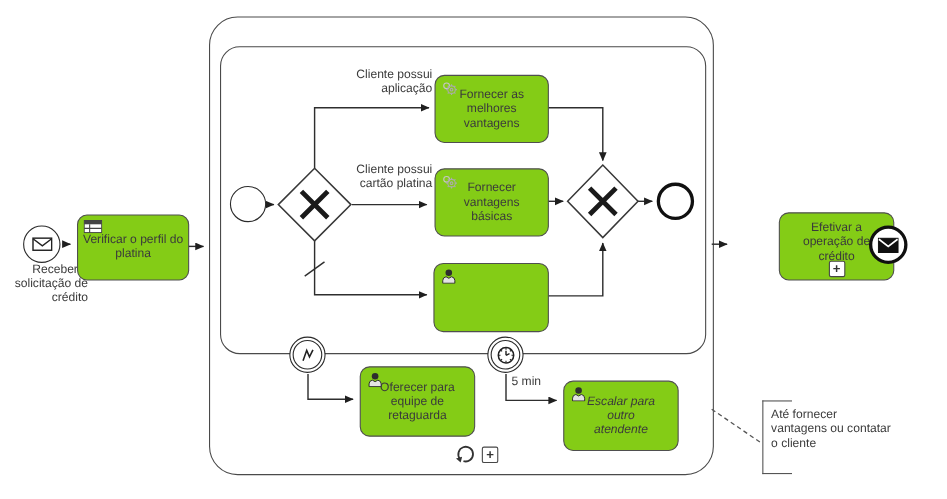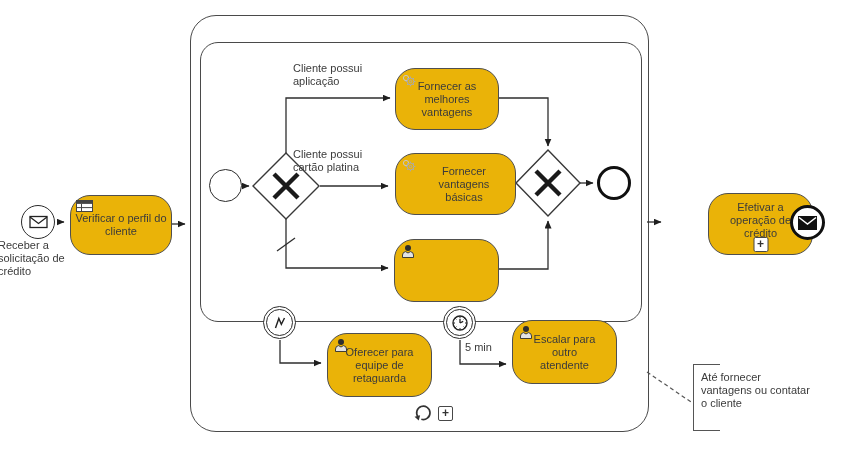--- a/index.html
+++ b/index.html
@@ -1,31 +1,31 @@
 <!DOCTYPE html>
 <html><head>
 <meta charset="utf-8">
 <style>
   html,body{margin:0;padding:0;background:#fff;}
   .stage{position:relative;width:861px;height:454px;background:#ffffff;overflow:hidden;
          font-family:"Liberation Sans",sans-serif;color:#3b3b3b;}
   .container{position:absolute;border:1.4px solid #4a4a4a;border-radius:26px;background:transparent;}
   .container.inner{border-radius:18px;}
-  .task{position:absolute;border:1.4px solid #4f4f4f;border-radius:20px;background:#eab308;
+  .task{position:absolute;border:1.4px solid #4f4f4f;border-radius:9px;background:#84cc16;
         display:flex;align-items:center;justify-content:center;text-align:center;
         font-size:11px;line-height:13px;}
   .task .ticon{position:absolute;top:4px;left:5px;}
   .tlabel{display:inline-block;}
   .event{position:absolute;border-radius:50%;background:#fff;display:flex;align-items:center;justify-content:center;box-sizing:border-box;}
   .ev-start{border:1.8px solid #2b2b2b;}
   .ev-end{border:3.8px solid #101010;}
   .ev-boundary{border:1.5px solid #2b2b2b;}
   .ring{position:absolute;inset:2px;border:1.3px solid #2b2b2b;border-radius:50%;
         display:flex;align-items:center;justify-content:center;}
-  .lbl{position:absolute;font-size:11px;line-height:13px;text-align:left;}
+  .lbl{position:absolute;font-size:11px;line-height:13px;text-align:right;}
   .lbl.left{text-align:left;}
   .plusbox{width:13px;height:13px;border:1.2px solid #474747;border-radius:2px;background:#fff;
            display:flex;align-items:center;justify-content:center;
            font-size:12px;font-weight:bold;color:#333;line-height:11px;}
   .task .plusbox{position:absolute;left:50%;bottom:2px;transform:translateX(-50%);}
   .bracket{position:absolute;border-left:1.5px solid #555;border-top:1.5px solid #555;
            border-bottom:1.5px solid #555;}
   svg.overlay{position:absolute;left:0;top:0;pointer-events:none;}
 </style>
 </head>
@@ -77,41 +77,41 @@
     </svg>
   </div>
   <div class="lbl" style="left:-2px;top:239px;width:82px;">Receber a solicitação de crédito</div>
 
   <div class="task" style="left:70px;top:195px;width:100px;height:58px;">
     <svg class="ticon" width="17" height="12" viewBox="0 0 17 12">
       <rect x="0.5" y="0.5" width="16" height="11" fill="#fff" stroke="#444" stroke-width="1"></rect>
       <rect x="0.5" y="0.5" width="16" height="3.4" fill="#444"></rect>
       <path d="M5.5,3.9 V11.5 M0.5,7.6 H16.5" stroke="#444" stroke-width="1" fill="none"></path>
     </svg>
-    <span class="tlabel" style="width:96px;">Verificar o perfil do cliente</span>
+    <span class="tlabel" style="width:96px;">Verificar o perfil do platina</span>
   </div>
 
   <div class="event ev-start" style="left:209px;top:169px;width:33px;height:33px;"></div>
 
   <div class="lbl" style="left:293px;top:62px;width:100px;">Cliente possui aplicação</div>
   <div class="lbl" style="left:293px;top:148px;width:100px;">Cliente possui cartão platina</div>
 
   <div class="task" style="left:395px;top:68px;width:102px;height:60px;">
     <svg class="ticon" width="16" height="15" viewBox="0 0 16 15">
       <circle cx="5" cy="5" r="2.6" fill="none" stroke="#c6c6c6" stroke-width="1"></circle>
       <g stroke="#ababab" stroke-width="1" fill="none">
         <circle cx="9.5" cy="8.5" r="3.4"></circle>
         <circle cx="9.5" cy="8.5" r="1.2"></circle>
         <path d="M9.5,3.6 V5.1 M9.5,11.9 V13.4 M4.6,8.5 H6.1 M12.9,8.5 H14.4 M6,5 L7.1,6.1 M11.9,10.9 L13,12 M13,5 L11.9,6.1 M7.1,10.9 L6,12"></path>
       </g>
     </svg>
     <span class="tlabel" style="width:80px;">Fornecer as melhores vantagens</span>
   </div>
 
-  <div class="task" style="left:395px;top:153px;width:102px;height:60px;padding-left:17px;">
+  <div class="task" style="left:395px;top:153px;width:102px;height:60px;">
     <svg class="ticon" width="16" height="15" viewBox="0 0 16 15">
       <circle cx="5" cy="5" r="2.6" fill="none" stroke="#c6c6c6" stroke-width="1"></circle>
       <g stroke="#ababab" stroke-width="1" fill="none">
         <circle cx="9.5" cy="8.5" r="3.4"></circle>
         <circle cx="9.5" cy="8.5" r="1.2"></circle>
         <path d="M9.5,3.6 V5.1 M9.5,11.9 V13.4 M4.6,8.5 H6.1 M12.9,8.5 H14.4 M6,5 L7.1,6.1 M11.9,10.9 L13,12 M13,5 L11.9,6.1 M7.1,10.9 L6,12"></path>
       </g>
     </svg>
     <span class="tlabel" style="width:70px;">Fornecer vantagens básicas</span>
   </div>
@@ -147,21 +147,21 @@
   <div class="lbl left" style="left:465px;top:341px;width:40px;">5 min</div>
 
   <div class="task" style="left:327px;top:333px;width:103px;height:62px;">
     <svg class="ticon" width="16" height="14" viewBox="0 0 16 14">
       <circle cx="8" cy="4" r="3" fill="#2e2e2e"></circle>
       <path d="M2.5,13.5 L2.5,11 Q2.5,8.2 5.5,7.6 L8,9 L10.5,7.6 Q13.5,8.2 13.5,11 L13.5,13.5 Z" fill="#e3e3e3" stroke="#2e2e2e" stroke-width="0.9"></path>
     </svg>
     <span class="tlabel" style="width:92px;">Oferecer para equipe de retaguarda</span>
   </div>
 
-  <div class="task" style="left:512px;top:320px;width:103px;height:62px;">
+  <div class="task" style="left:512px;top:346px;width:103px;height:62px;font-style:italic;">
     <svg class="ticon" width="16" height="14" viewBox="0 0 16 14">
       <circle cx="8" cy="4" r="3" fill="#2e2e2e"></circle>
       <path d="M2.5,13.5 L2.5,11 Q2.5,8.2 5.5,7.6 L8,9 L10.5,7.6 Q13.5,8.2 13.5,11 L13.5,13.5 Z" fill="#e3e3e3" stroke="#2e2e2e" stroke-width="0.9"></path>
     </svg>
     <span class="tlabel" style="width:70px;">Escalar para outro atendente</span>
   </div>
 
   <svg width="20" height="20" viewBox="0 0 18 18" style="position:absolute;left:413px;top:403px;">
     <path d="M4.6,12.6 A6,6 0 1 1 7.5,14.6" fill="none" stroke="#333" stroke-width="1.5"></path>
     <polygon points="1.4,12.4 6.4,11.0 5.2,15.8" fill="#333"></polygon>

